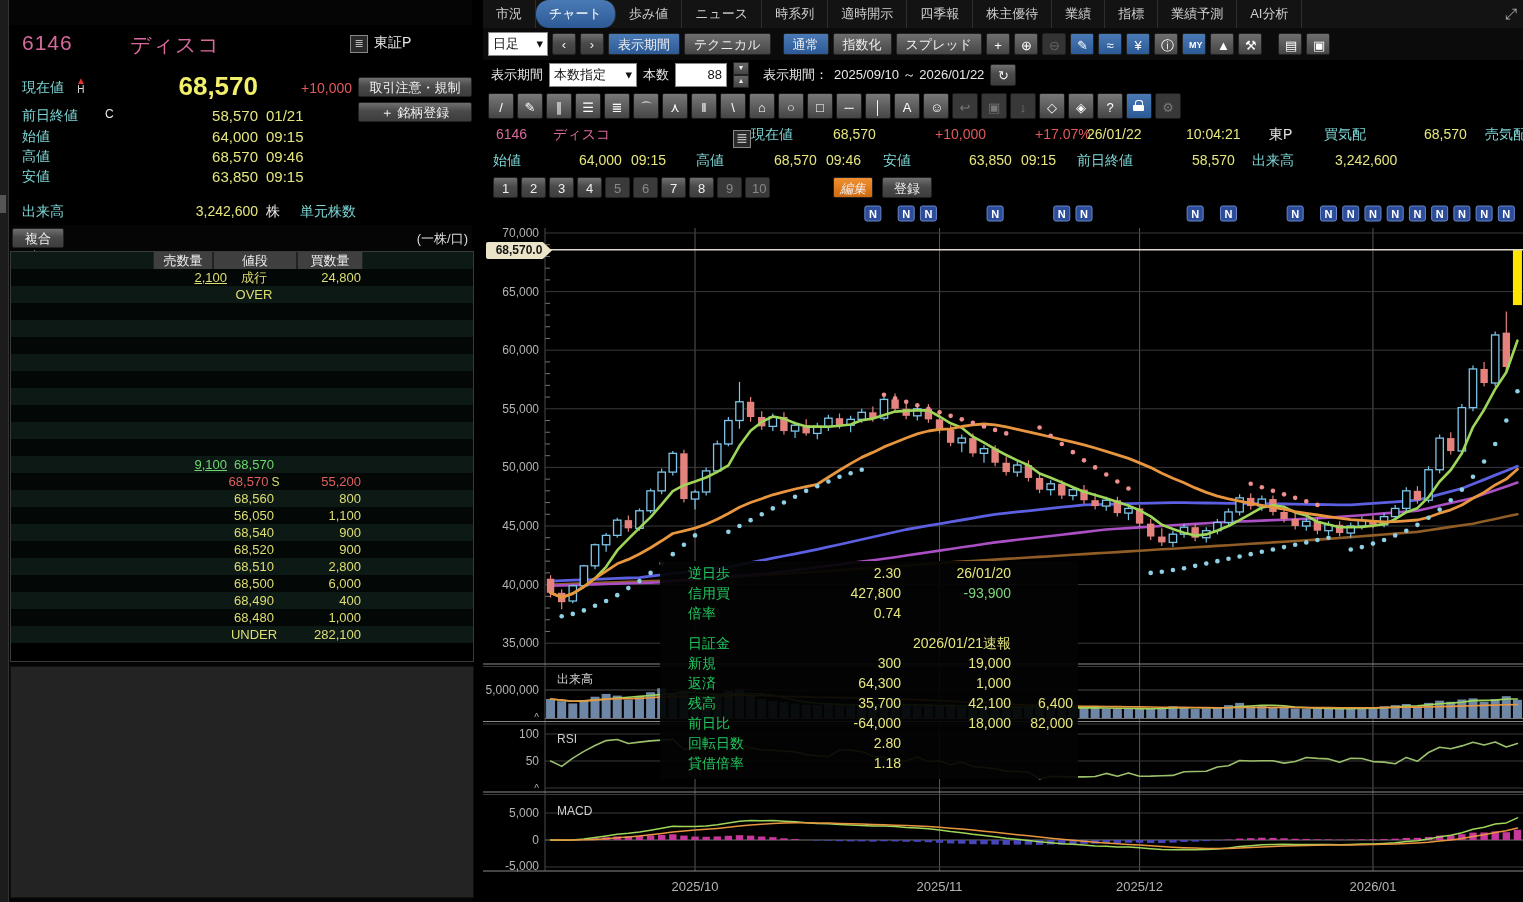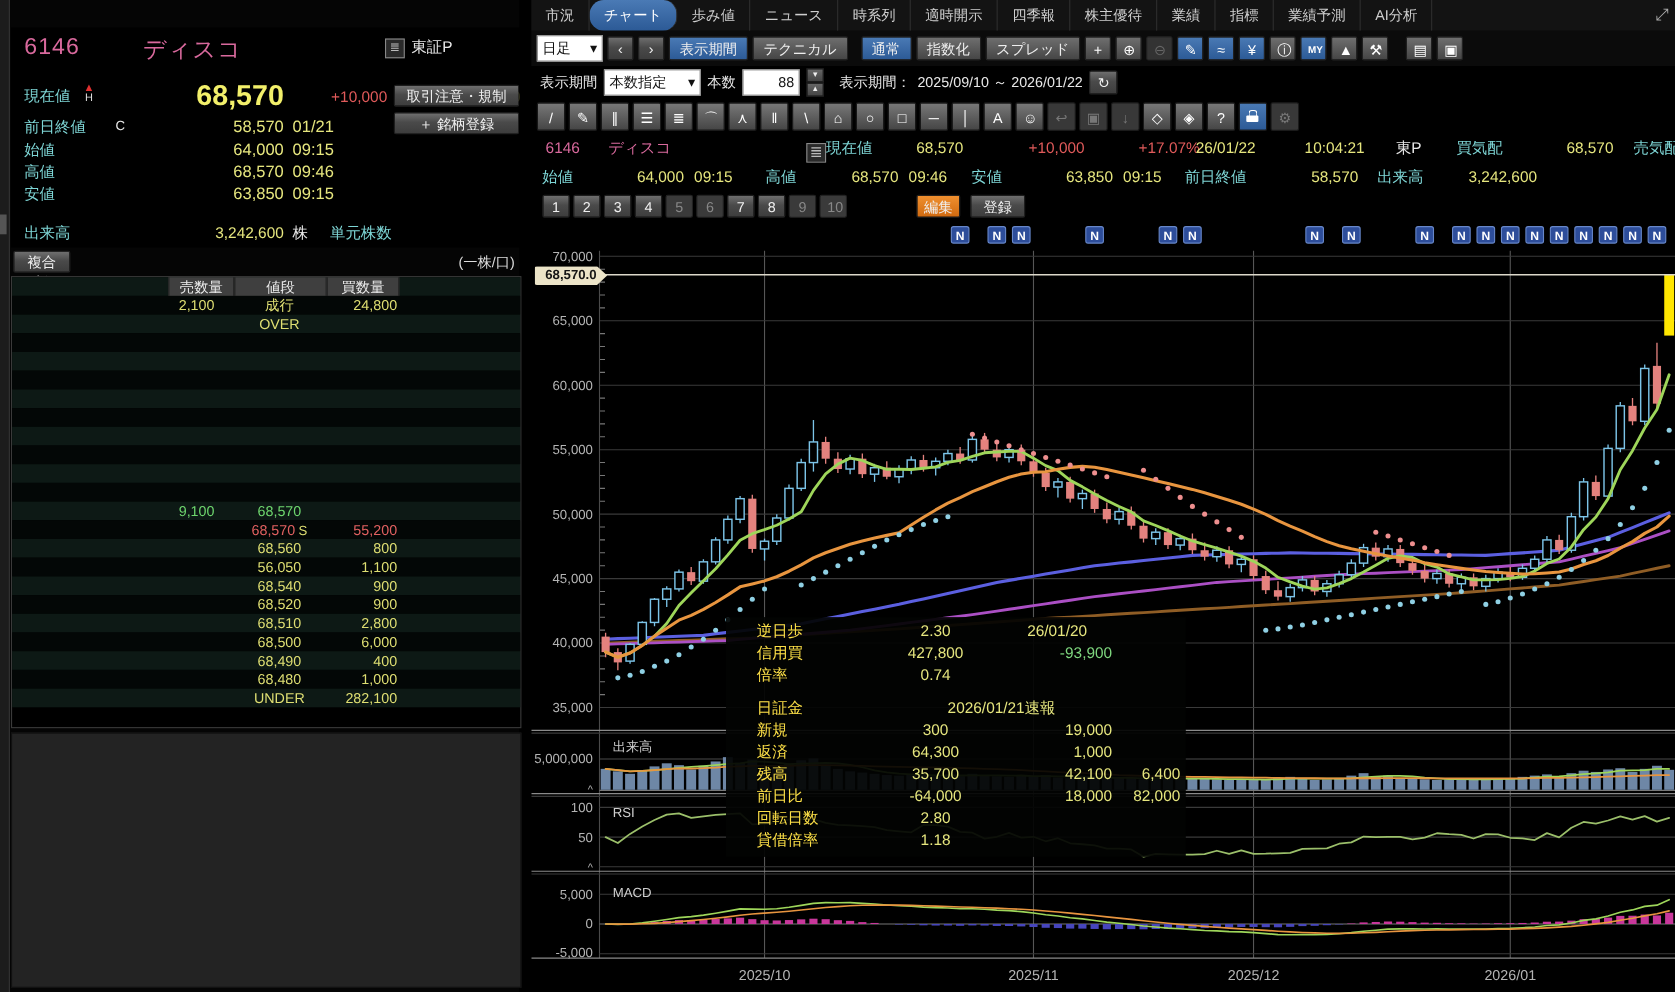--- a/index.html
+++ b/index.html
@@ -27,21 +27,21 @@
   .board-bar{position:absolute;left:10px;top:227px;width:462px;height:22px;}
   .unit-note{position:absolute;right:4px;top:3px;color:#ddd;font-size:13px;}
   .board{position:absolute;left:10px;top:251px;width:462px;height:409px;border:1px solid #3a3a3a;background:#000;}
   .brow{position:relative;height:17px;line-height:17px;font-size:13px;}
   .brow:nth-child(odd){background:#0d1915;}
   .brow:nth-child(even){background:#030706;}
   .bhead{height:17px;background:#141414;}
   .bhead span{position:absolute;top:0;height:17px;line-height:17px;background:#3f3f3f;color:#eee;
     font-size:13px;text-align:center;border-left:1px solid #222;border-right:1px solid #222;}
   .bh1{left:142px;width:58px;} .bh2{left:202px;width:82px;} .bh3{left:286px;width:64px;}
-  .bcell-s{position:absolute;left:126px;width:58px;text-align:right;padding-right:2px;}
+  .bcell-s{position:absolute;left:158px;width:58px;text-align:right;padding-right:2px;text-decoration:underline;}
   .bcell-p{position:absolute;left:202px;width:82px;text-align:center;}
   .bcell-b{position:absolute;left:286px;width:64px;text-align:right;padding-right:2px;}
   .yl{color:#dede72;} .grn{color:#6ed66e;} .rd{color:#e06060;}
   .sflag{color:#dede72;margin-left:3px;font-size:12px;}
   .left-bottom{position:absolute;left:10px;top:666px;width:462px;height:230px;background:#232323;border:1px solid #111;}
   
   .right{position:absolute;left:483px;top:0;width:1040px;height:902px;background:#000;}
   .tabbar{position:absolute;left:0;top:0;width:1040px;height:28px;background:#131313;display:flex;align-items:stretch;}
   .tab{padding:0 13px;display:flex;align-items:center;color:#cfcfcf;font-size:13px;border-right:1px solid #2e2e2e;cursor:pointer;}
   .tab.active{background:linear-gradient(#4a7ab5,#2c5a96);color:#fff;border-radius:13px;}
@@ -81,25 +81,25 @@
   .pgb.off{color:#888;background:#3a3a3a;}
   .editb{width:40px;height:21px;line-height:20px;position:static;background:linear-gradient(#f09030,#d06a10);}
   .regb{width:50px;height:21px;line-height:20px;position:static;margin-left:6px;}
   
   .chart-wrap{position:absolute;left:0;top:200px;width:1040px;height:702px;background:#000;}
   .price-tag{position:absolute;left:3px;top:42px;width:66px;height:17px;background:#ece4c8;color:#151515;
     font-size:12px;font-weight:bold;line-height:17px;text-align:center;
     clip-path:polygon(0 0,86% 0,100% 50%,86% 100%,0 100%);border-radius:2px;}
   .overlay{position:absolute;left:177px;top:361px;width:418px;background:rgba(2,3,2,0.93);padding:2px 0 6px 28px;box-sizing:border-box;}
   .trow{display:grid;grid-template-columns:112px 101px 110px 62px;height:20px;line-height:20px;font-size:14px;white-space:nowrap;}
-  .trow .tl{color:#fde047;}
-  .trow .tv1{text-align:center;color:#e6e67e;}
+  .trow .tl{color:#22c55e;}
+  .trow .tv1{text-align:right;color:#e6e67e;}
   .trow .tv2{text-align:right;color:#e6e67e;}
   .trow .tv3{text-align:right;color:#e6e67e;}
-  .trow .lft{text-align:center;padding-left:10px;}
+  .trow .lft{text-align:right;padding-left:10px;}
   .trow .cred{color:#e05a5a;} .trow .cgrn{color:#7ed67e;}
   .trow .cen{text-align:center;color:#7ed6d6;}
   .gap10{margin-top:10px;}
 </style>
 </head>
 <body>
 
 <div class="app">
 
   <div class="left">
@@ -362,21 +362,21 @@
         <button class="gbtn pgb" style="position: static;">1</button>
         <button class="gbtn pgb" style="position: static;">2</button>
         <button class="gbtn pgb" style="position: static;">3</button>
         <button class="gbtn pgb" style="position: static;">4</button>
         <button class="gbtn pgb off" style="position: static;">5</button>
         <button class="gbtn pgb off" style="position: static;">6</button>
         <button class="gbtn pgb" style="position: static;">7</button>
         <button class="gbtn pgb" style="position: static;">8</button>
         <button class="gbtn pgb off" style="position: static;">9</button>
         <button class="gbtn pgb off" style="position: static;">10</button>
-        <button class="gbtn editb" style="margin-left: 60px;">編集</button>
+        <button class="gbtn editb" style="margin-left: 60px; font-style: italic;">編集</button>
         <button class="gbtn regb">登録 ▼</button>
       </div>
 
     <div class="chart-wrap">
       <svg id="chart-svg" width="1040" height="702" viewBox="0 0 1040 702">
           <line x1="212.0340909090909" y1="28" x2="212.0340909090909" y2="671" stroke="#565656" stroke-width="1"></line>
           <line x1="456.5340909090909" y1="28" x2="456.5340909090909" y2="671" stroke="#565656" stroke-width="1"></line>
           <line x1="656.5795454545454" y1="28" x2="656.5795454545454" y2="671" stroke="#565656" stroke-width="1"></line>
           <line x1="889.965909090909" y1="28" x2="889.965909090909" y2="671" stroke="#565656" stroke-width="1"></line>
           <line x1="62" y1="33" x2="1040" y2="33" stroke="#3a3a3a" stroke-width="1"></line>

